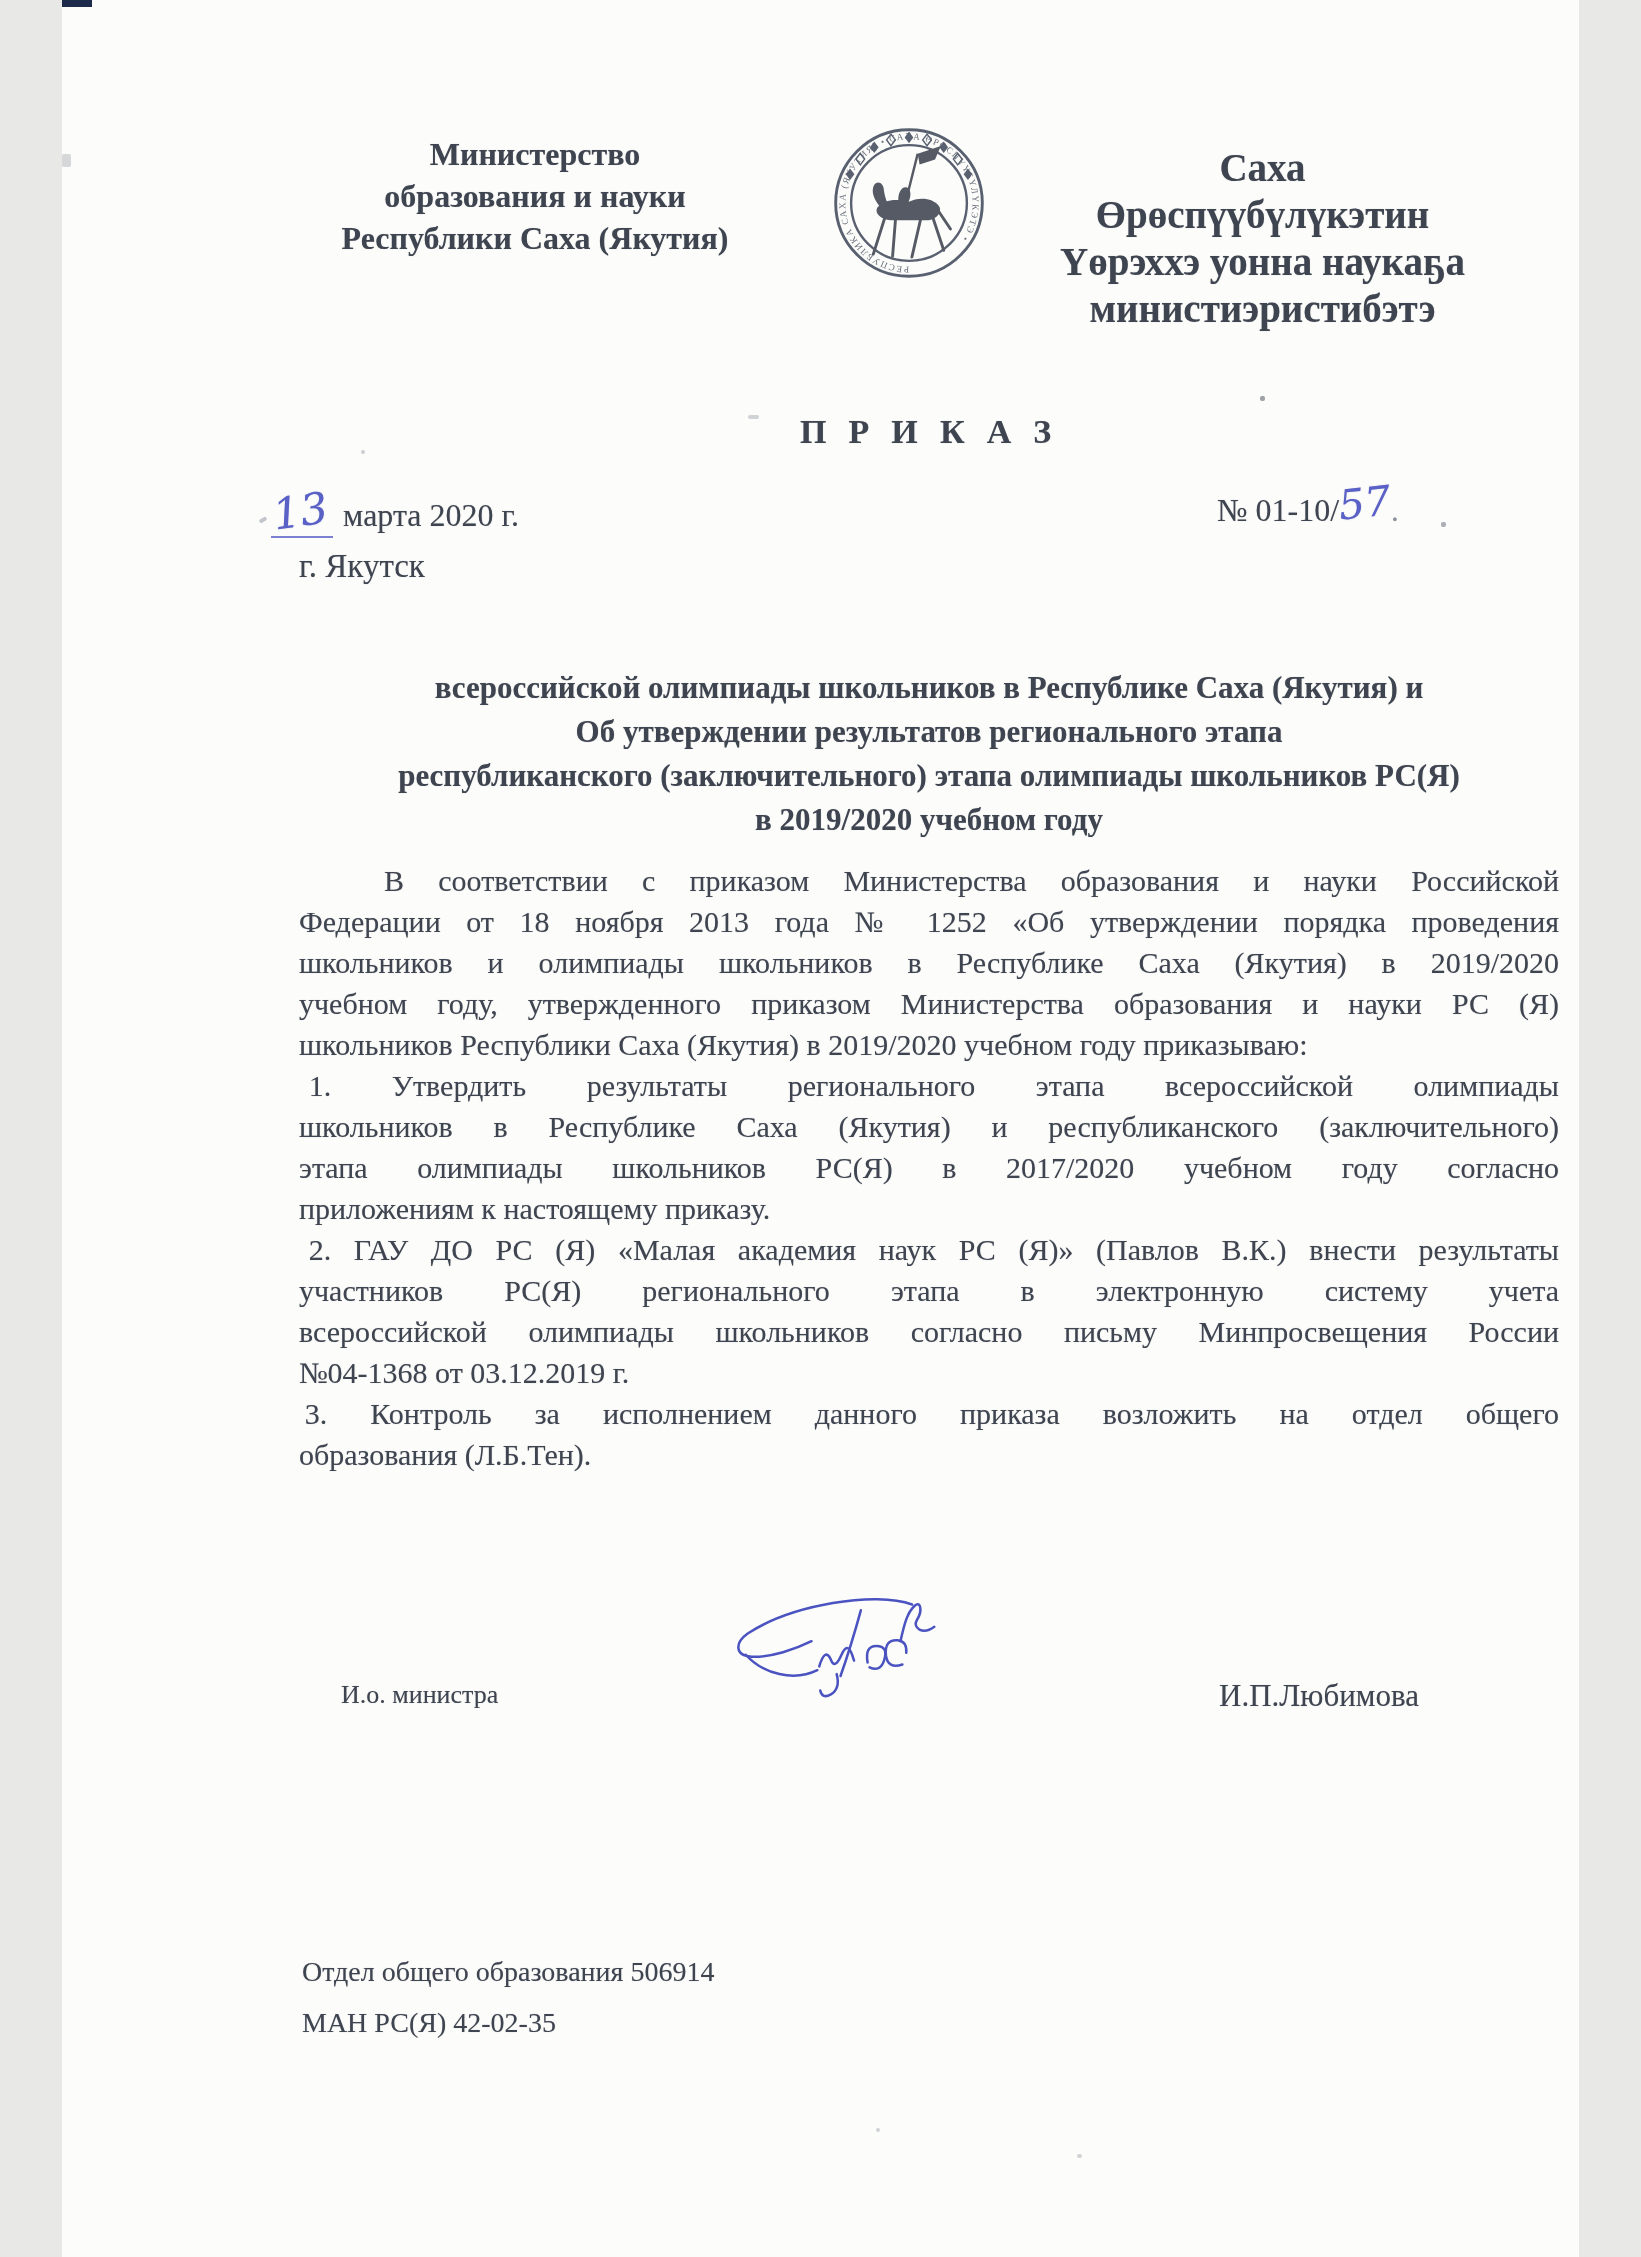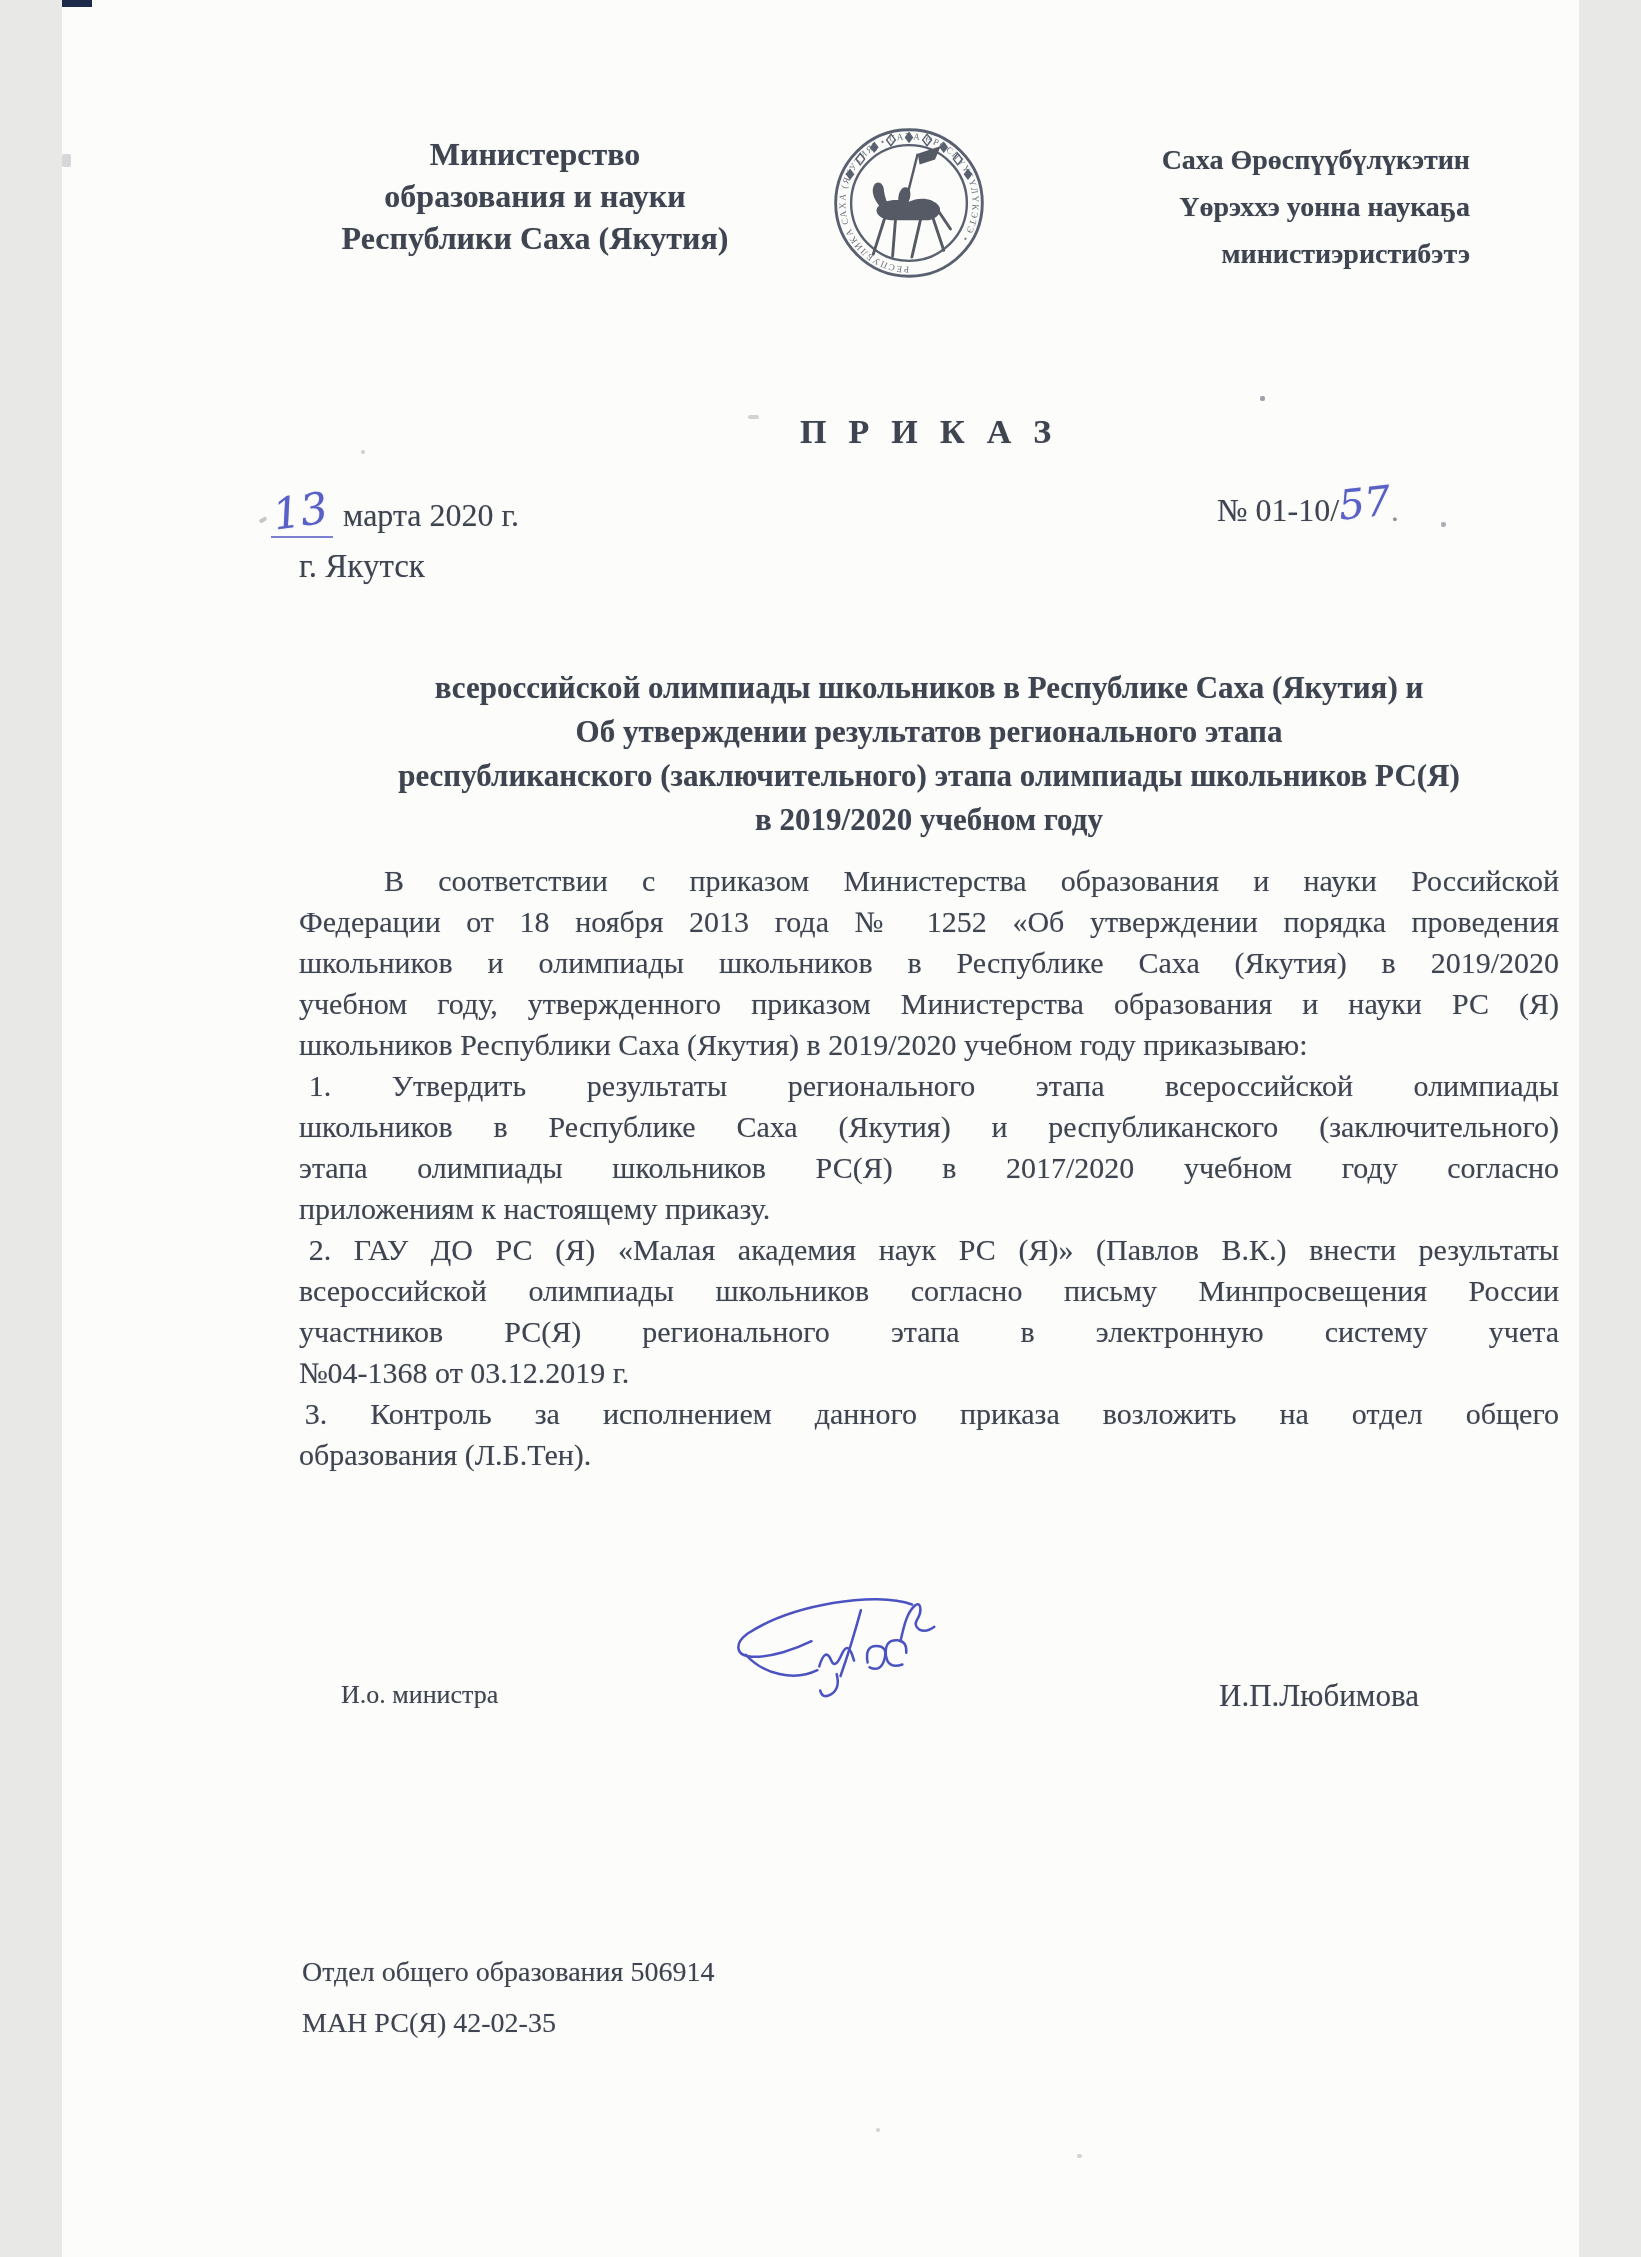--- a/index.html
+++ b/index.html
@@ -9,22 +9,22 @@
     margin:0 auto;
     background:#fcfcfa;
     font-family:"Liberation Serif", serif;
     color:#3e4450;
     overflow:hidden;
   }
   .txt{text-shadow:0 0 1px rgba(62,68,80,.35);}
   
   .hdr-left{position:absolute;left:249px;top:133px;width:448px;text-align:center;
     font-weight:bold;font-size:32px;line-height:42px;}
-  .hdr-right{position:absolute;left:993px;top:136px;width:415px;text-align:right;
-    font-weight:bold;font-size:28px;line-height:47px;}
+  .hdr-right{position:absolute;left:993px;top:144px;width:415px;text-align:center;
+    font-weight:bold;font-size:39px;line-height:47px;}
   .emblem{position:absolute;left:765px;top:121px;width:164px;height:164px;}
   
   .content-col{position:absolute;left:237px;width:1260px;}
   .order-title{top:413px;text-align:center;font-weight:bold;font-size:34px;letter-spacing:6.8px;}
   .place-line{top:548px;font-size:33px;}
   .date-line{position:absolute;left:209px;top:492px;font-size:32px;white-space:nowrap;}
   .num-line{position:absolute;left:1155px;top:490px;font-size:32px;white-space:nowrap;}
   .hand{font-family:"DejaVu Serif", serif;font-style:italic;color:#5a61c6;
     text-shadow:0 0 1px rgba(90,97,198,.5);display:inline-block;}
   .hand-day{font-size:43px;transform:rotate(-8deg);line-height:39px;}
@@ -144,22 +144,22 @@
     <div class="bl j i-par">В соответствии с приказом Министерства образования и науки Российской</div>
     <div class="bl j">Федерации от 18 ноября 2013 года № 1252 «Об утверждении порядка проведения</div>
     <div class="bl j">школьников и олимпиады школьников в Республике Саха (Якутия) в 2019/2020</div>
     <div class="bl j">учебном году, утвержденного приказом Министерства образования и науки РС (Я)</div>
     <div class="bl">школьников Республики Саха (Якутия) в 2019/2020 учебном году приказываю:</div>
     <div class="bl j i-sm">1. Утвердить результаты регионального этапа всероссийской олимпиады</div>
     <div class="bl j">школьников в Республике Саха (Якутия) и республиканского (заключительного)</div>
     <div class="bl j">этапа олимпиады школьников РС(Я) в 2017/2020 учебном году согласно</div>
     <div class="bl">приложениям к настоящему приказу.</div>
     <div class="bl j i-sm">2. ГАУ ДО РС (Я) «Малая академия наук РС (Я)» (Павлов В.К.) внести результаты</div>
+    <div class="bl j">участников РС(Я) регионального этапа в электронную систему учета</div>
     <div class="bl j">всероссийской олимпиады школьников согласно письму Минпросвещения России</div>
-    <div class="bl j">участников РС(Я) регионального этапа в электронную систему учета</div>
     <div class="bl">№04-1368 от 03.12.2019 г.</div>
     <div class="bl j i-xs">3. Контроль за исполнением данного приказа возложить на отдел общего</div>
     <div class="bl">образования (Л.Б.Тен).</div>
   </div>
 
   <div class="sig-label txt">И.о. министра</div>
 
   <svg class="autograph" viewBox="0 0 240 130" xmlns="http://www.w3.org/2000/svg" fill="none" stroke="#4b53c0" stroke-width="2.6" stroke-linecap="round" stroke-linejoin="round">
     <path d="M 208,20 C 170,6 84,20 38,50 C 24,60 25,73 42,74 C 62,75 88,66 104,58"></path>
     <path d="M 36,72 C 54,92 86,100 110,88"></path>

